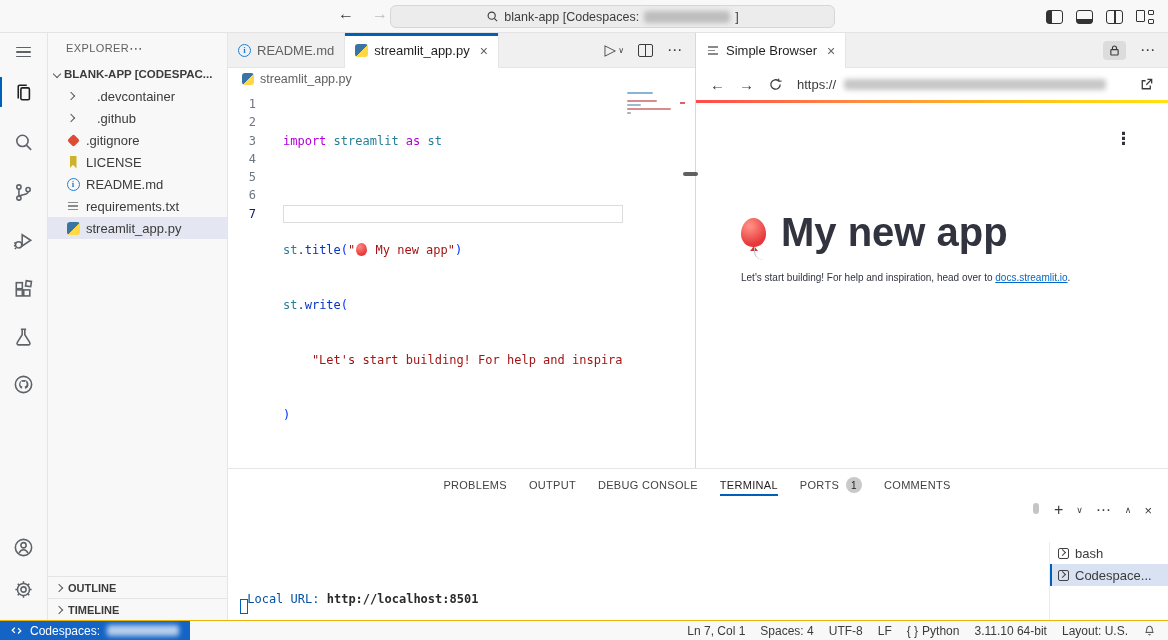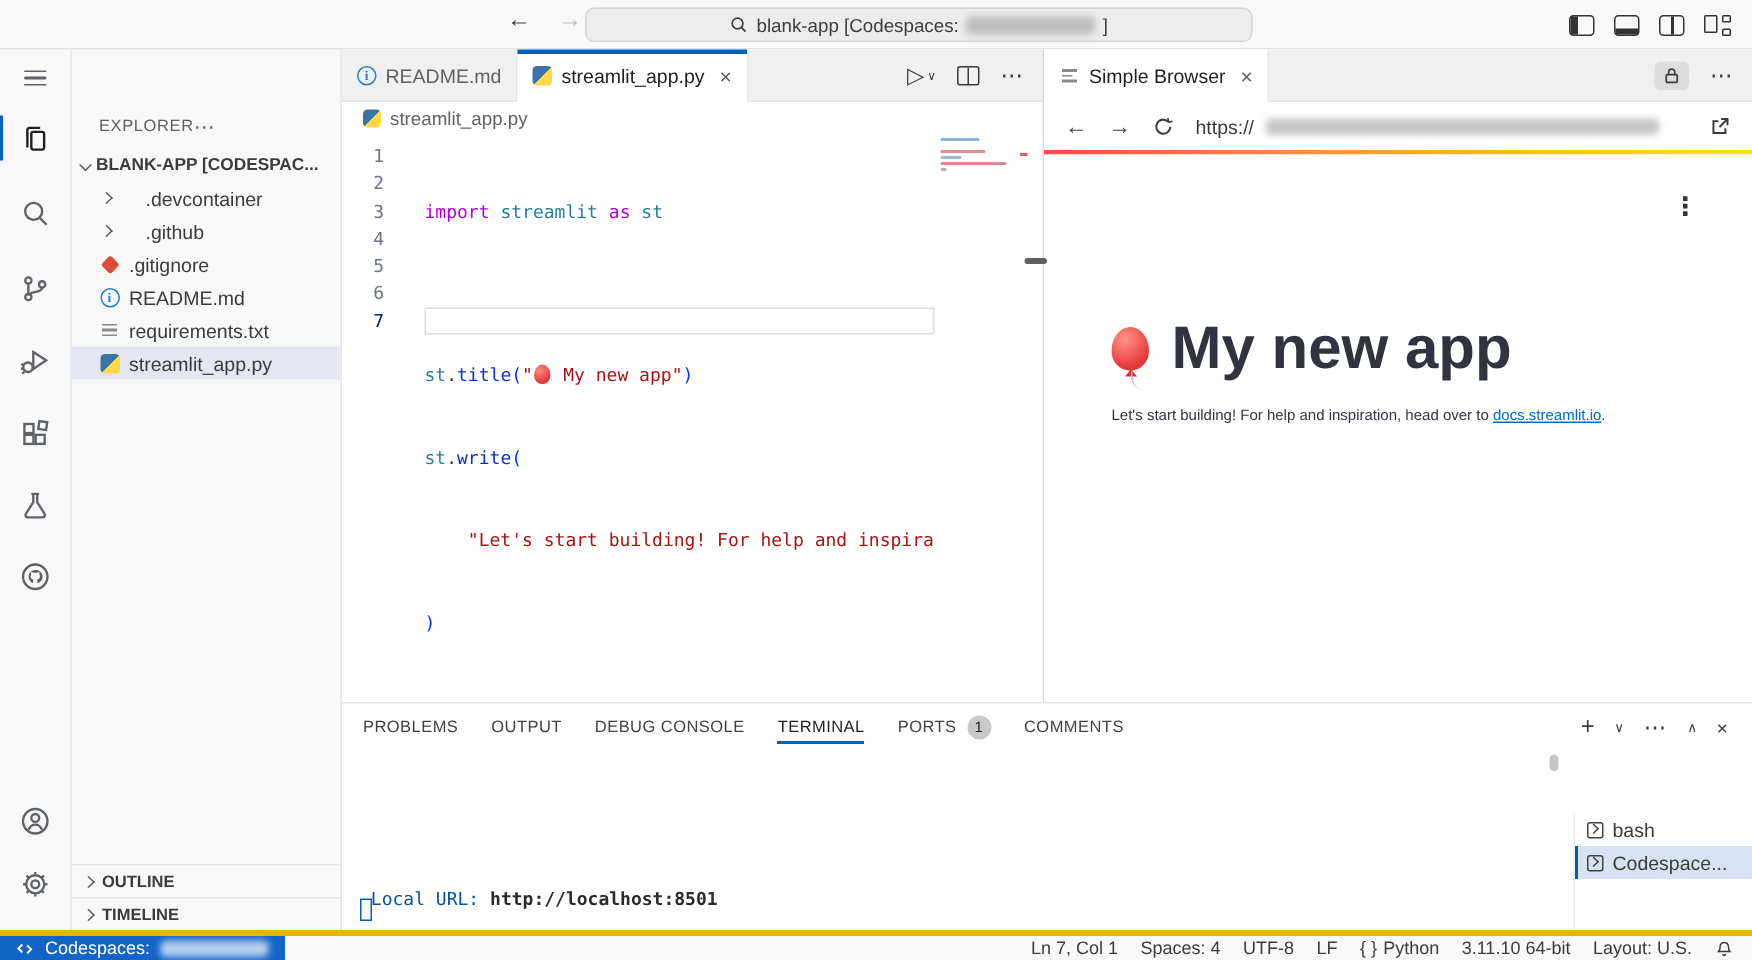--- a/index.html
+++ b/index.html
@@ -33,21 +33,21 @@
   .ab-item svg { width:21px; height:21px; stroke:#5f6368; fill:none; stroke-width:1.2; }
   .ab-item.active { color:#1f1f1f; }
   .ab-item.active::before { content:""; position:absolute; left:0; top:6px; bottom:6px; width:2px; background:#005fb8; }
   .ab-item.active svg { stroke:#1f1f1f; }
   .ab-spacer { flex:1; }
   .hamburger { width:15px; }
   .hamburger div { height:1.6px; background:#5f6368; margin:3px 0; border-radius:1px; }
 
   
   .sidebar { width:180px; background:#f8f8f8; border-right:1px solid #e5e5e5; display:flex; flex-direction:column; font-size:13px; }
-  .sb-header { height:30px; display:flex; align-items:center; padding:0 10px 0 18px;margin-top:36px; }
+  .sb-header { height:30px; display:flex; align-items:center; padding:0 10px 0 18px; }
   .sb-title { font-size:11px; letter-spacing:.4px; color:#616161; }
   .kebab-h { color:#616161; font-size:14px; letter-spacing:1px; cursor:pointer; }
   .tree { flex:1; overflow:hidden; }
   .row { height:22px; display:flex; align-items:center; cursor:pointer; color:#3b3b3b; }
   .row.selected { background:#e4e6f1; }
   .root-row { font-weight:700; font-size:11.5px; color:#3b3b3b; padding-left:6px; gap:4px; }
   .folder-row { padding-left:20px; gap:23px; }
   .file-row { padding-left:18px; gap:6px; }
   .chev { width:6px; height:6px; border-right:1.4px solid #5a5a5a; border-bottom:1.4px solid #5a5a5a; display:inline-block; flex:none; }
   .chev-r { transform:rotate(-45deg); }
@@ -109,21 +109,21 @@
   .app-kebab { position:absolute; right:36px; top:25px; font-size:17px; color:#31333f; letter-spacing:0; cursor:pointer; font-weight:700; }
   .st-title { position:absolute; left:45px; top:107px; display:flex; align-items:center; gap:15px; color:#31333f; font-size:40px; font-weight:700; }
   .balloon { position:relative; width:25px; height:29px; background:radial-gradient(circle at 35% 28%,#ff8a80 8%,#e5383b 70%); border-radius:50% 50% 48% 48%/55% 55% 45% 45%; }
   .balloon::before { content:""; position:absolute; left:50%; bottom:-4px; transform:translateX(-50%); border-left:4px solid transparent; border-right:4px solid transparent; border-bottom:5px solid #d93036; }
   .balloon::after { content:""; position:absolute; left:50%; top:100%; width:9px; height:13px; border-left:1.4px solid #b9bcc4; border-bottom-left-radius:9px; }
   .st-body { position:absolute; left:45px; top:162px; width:382px; font-size:10px; line-height:26px; color:#31333f; }
   .st-body a { color:#0068c9; text-decoration:underline; cursor:pointer; }
 
   
   .panel { flex:1; background:#fff; border-top:1px solid #e7e7e7; position:relative; }
-  .panel-header { height:32px; display:flex; align-items:center; padding:0 16px 0 14px; }
+  .panel-header { height:32px; display:flex; align-items:center; padding:0 16px 0 14px;flex-direction:column; }
   .ptabs { display:flex; align-items:center; gap:22px; }
   .ptab { font-size:11px; letter-spacing:.3px; color:#424242; cursor:pointer; position:relative; display:flex; align-items:center; gap:7px; height:32px; }
   .ptab.active { color:#1f1f1f; }
   .ptab.active::after { content:""; position:absolute; left:0; right:0; bottom:5px; height:1.6px; background:#005fb8; }
   .badge { width:16px; height:16px; border-radius:50%; background:#c9c9c9; color:#1f1f1f; font-size:10px; display:flex; align-items:center; justify-content:center; }
   .panel-actions { margin-left:auto; display:flex; align-items:center; gap:13px; color:#3b3b3b; font-size:13px; }
   .panel-actions span { cursor:pointer; }
   .pa-plus { font-size:16px; }
   .pa-chev { font-size:9px; }
   .term-body { position:absolute; left:12px; top:52px; font-family:"DejaVu Sans Mono","Liberation Mono",monospace; font-size:12px; line-height:14.2px; white-space:pre; }
@@ -132,21 +132,21 @@
   .term-cursor { position:absolute; left:12px; top:130px; width:8px; height:15px; border:1.5px solid #005fb8; }
   .pscroll { position:absolute; left:805px; top:34px; width:6px; height:11px; background:#c5c5c5; border-radius:3px; }
   .term-list { position:absolute; right:0; top:32px; width:119px; border-left:1px solid #ececec; bottom:0; font-size:13px;margin-top:41px; }
   .trow { height:22px; display:flex; align-items:center; gap:6px; padding-left:8px; color:#3b3b3b; cursor:pointer; position:relative; }
   .trow.selected { background:#d8e2f2; }
   .trow.selected::before { content:""; position:absolute; left:0; top:0; bottom:0; width:2px; background:#005fb8; }
   .cube { width:11px; height:11px; border:1.3px solid #424242; border-radius:2px; position:relative; flex:none; }
   .cube::before { content:""; position:absolute; left:1px; top:1px; width:4px; height:4px; border-right:1.3px solid #424242; border-bottom:1.3px solid #424242; transform:rotate(-45deg); }
 
   
-  .statusbar { height:20px; display:flex; align-items:center; background:#f8f8f8; border-top:4px solid #eab308; font-size:12px; color:#3b3b3b; }
+  .statusbar { height:20px; display:flex; align-items:center; background:#f8f8f8; border-top:1px solid #eab308; font-size:12px; color:#3b3b3b; }
   .remote { height:100%; width:190px; background:#1464c6; color:#fff; display:flex; align-items:center; gap:7px; padding:0 10px; cursor:pointer; }
   .remote svg { width:13px; height:13px; stroke:#fff; fill:none; stroke-width:1.6; }
   .sb-left, .sb-right { display:flex; align-items:center; gap:15px; }
   .sb-left { margin-left:12px;margin-top:32px; }
   .sb-right { margin-left:auto; margin-right:12px; }
   .sb-item { display:flex; align-items:center; gap:4px; cursor:pointer; }
   .sb-item svg { width:13px; height:13px; stroke:#3b3b3b; fill:none; stroke-width:1.2; }
 </style>
 </head>
 <body>
@@ -266,20 +266,26 @@
         </div>
         <div class="row folder-row">
           <span class="chev chev-r"></span>
           <span>.github</span>
         </div>
         <div class="row file-row">
           <span class="ficon">
               <span class="icon-git"></span>
             </span>
           <span>.gitignore</span>
+        </div>
+        <div class="row file-row">
+          <span class="ficon">
+              <span class="icon-license"></span>
+            </span>
+          <span>LICENSE</span>
         </div>
         <div class="row file-row">
           <span class="ficon">
               <span class="icon-info">i</span>
             </span>
           <span>README.md</span>
         </div>
         <div class="row file-row">
           <span class="ficon icon-txt">
               <span>

